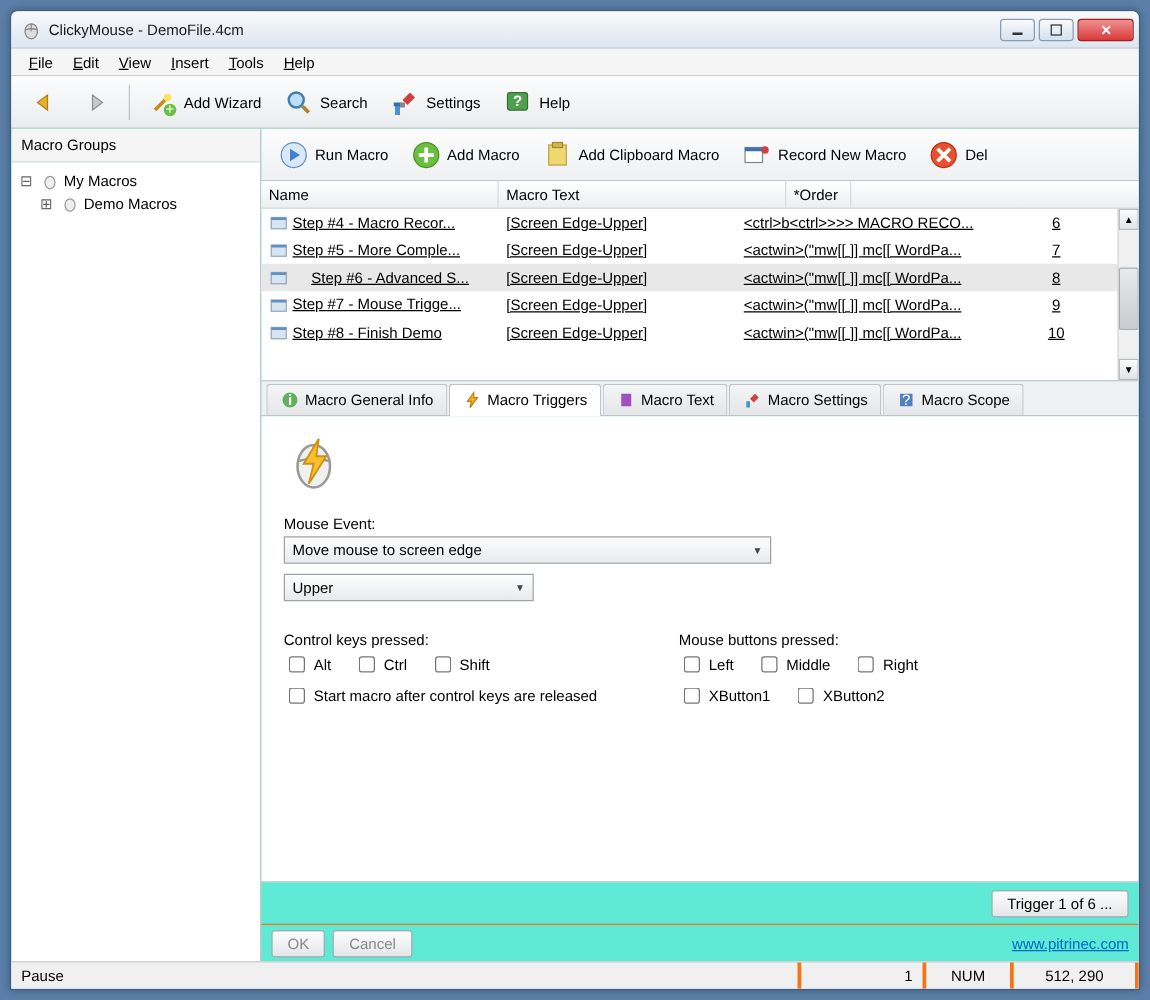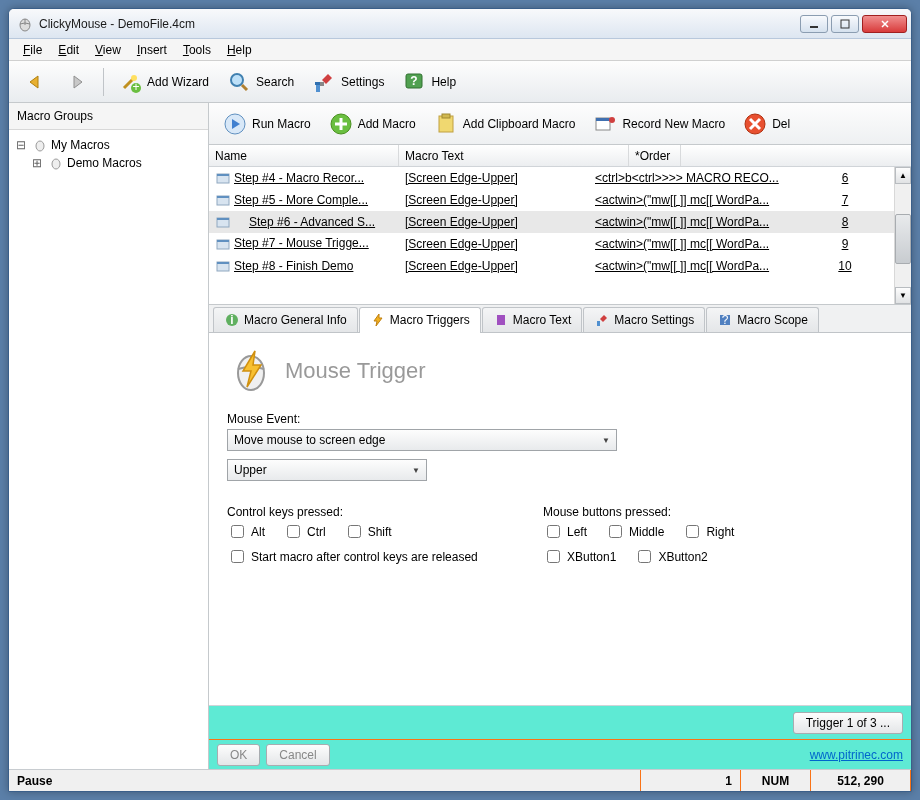--- a/index.html
+++ b/index.html
@@ -48,21 +48,21 @@
 .combo .arrow{font-size:8px;color:#444;}
 .chkrow{display:flex;align-items:center;gap:18px;margin-bottom:6px;}
 .chk{display:flex;align-items:center;gap:4px;}
 .chk input{width:13px;height:13px;}
 .bottombar{height:34px;border-top:1px solid #d0d4d8;display:flex;align-items:center;justify-content:flex-end;padding:0 8px;}
 .btn{height:22px;padding:0 12px;background:linear-gradient(#fdfdfd,#e4e6e8);border:1px solid #a8acb0;border-radius:3px;display:flex;align-items:center;}
 .btn.disabled{color:#888;}
 .okbar{height:30px;border-top:1px solid #f97316;display:flex;align-items:center;padding:0 8px;gap:6px;}
 .link{color:#0066cc;text-decoration:underline;}
 .statusbar{height:22px;background:#f0f0f0;border-top:1px solid #c8ccd0;display:flex;align-items:center;}
-.statusbar .cell{border-right:1px solid #f97316;padding:4px 8px;height:100%;display:flex;align-items:center;font-weight:bold;}
+.statusbar .cell{border-right:3px solid #f97316;padding:4px 8px;height:100%;display:flex;align-items:center;}
 .smico{width:16px;height:16px;display:inline-flex;align-items:center;justify-content:center;}
 </style>
 </head>
 <body>
 
 <div class="window">
 
   <div class="titlebar">
     <span class="appicon">
       <svg width="16" height="16" viewBox="0 0 16 16">
@@ -369,21 +369,20 @@
       </div>
 
       <div class="tabpage">
         <div class="mt-header">
           <span><svg width="48" height="48" viewBox="0 0 48 48">
                 <ellipse cx="24" cy="28" rx="13" ry="17" fill="#f0f0f0" stroke="#999" stroke-width="2"></ellipse>
                 <path d="M24 11 L24 28" stroke="#999" stroke-width="2"></path>
                 <path d="M11 24 Q24 20 37 24" stroke="#999" fill="none" stroke-width="2"></path>
                 <path d="M28 6 L16 26 L24 26 L20 42 L34 20 L26 20 Z" fill="#f8c030" stroke="#d09010" stroke-width="1.5"></path>
               </svg></span>
-          <span class="mt-title">Mouse Trigger</span>
         </div>
 
         <label class="fieldlabel">Mouse Event:</label>
         <div class="combo" style="width:390px;margin-bottom:8px">
             <span>Move mouse to screen edge</span>
             <span class="arrow">▼</span>
           </div>
         <div class="combo" style="width:200px;margin-bottom:24px">
             <span>Upper</span>
             <span class="arrow">▼</span>
@@ -437,21 +436,21 @@
                   <span>XButton2</span>
                 </label>
             </div>
           </div>
         </div>
 
         <div style="flex:1"></div>
       </div>
 
       <div class="bottombar">
-        <div class="btn">Trigger 1 of 3 ...</div>
+        <div class="btn">Trigger 1 of 6 ...</div>
       </div>
       <div class="okbar">
         <div class="btn disabled">OK</div>
         <div class="btn disabled">Cancel</div>
         <div style="flex:1"></div>
         <a class="link">www.pitrinec.com</a>
       </div>
     </div>
   </div>
 

